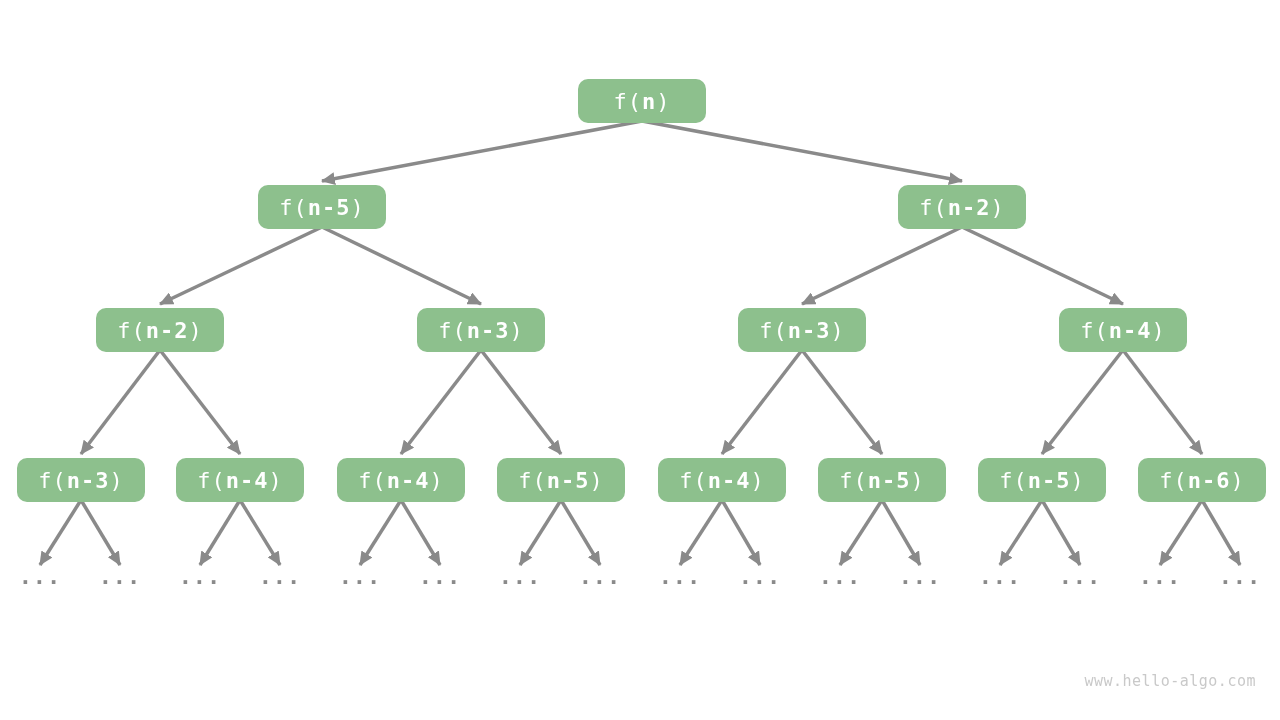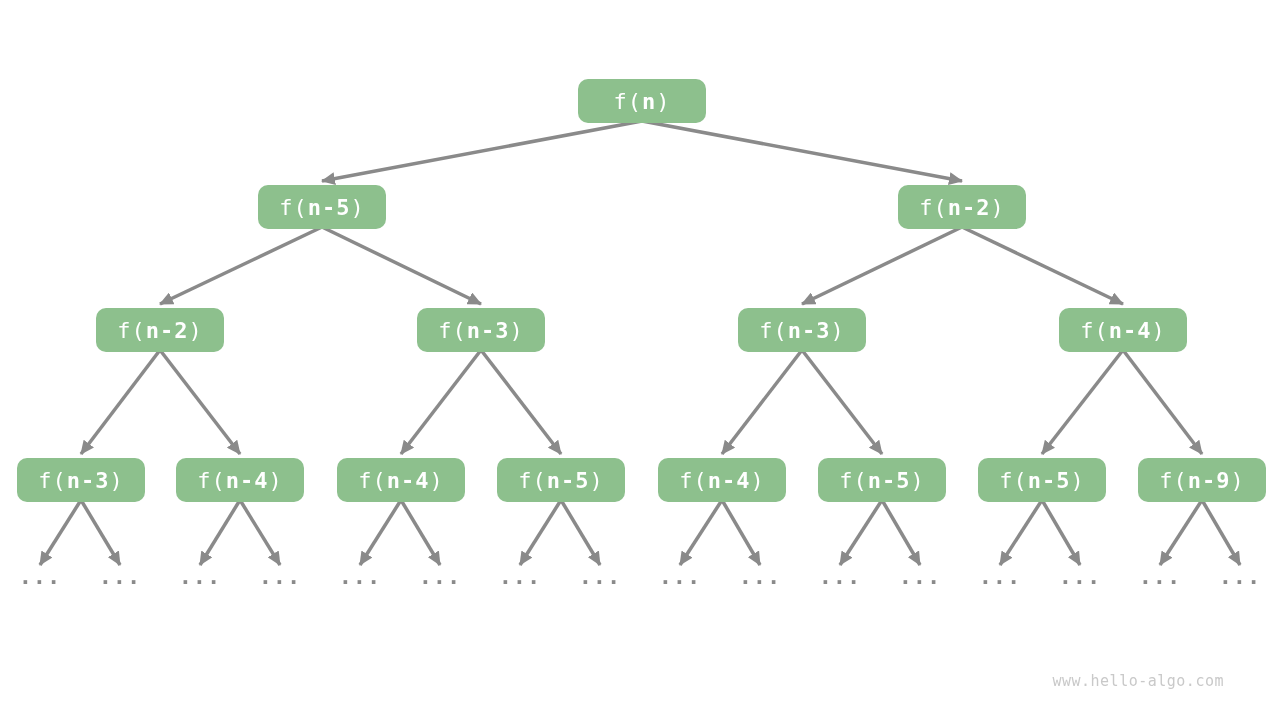--- a/index.html
+++ b/index.html
@@ -44,21 +44,21 @@
     transform:translateX(-50%);
     color:var(--dots);
     font-size:22px;
     font-weight:700;
     letter-spacing:1px;
     line-height:1;
     user-select:none;
   }
   .watermark{
     position:absolute;
-    top:672px;right:56px;
+    top:672px;right:24px;
     color:var(--watermark);
     font-size:15px;
     letter-spacing:0.5px;
   }
 </style>
 </head>
 <body>
 
 <div class="stage">
 
@@ -172,21 +172,21 @@
       <span class="arg">n-5</span>
       <span class="post">)</span>
     </div>
   <div class="node" style="left:978px;top:458px">
       <span class="pre">f(</span>
       <span class="arg">n-5</span>
       <span class="post">)</span>
     </div>
   <div class="node" style="left:1138px;top:458px">
       <span class="pre">f(</span>
-      <span class="arg">n-9</span>
+      <span class="arg">n-6</span>
       <span class="post">)</span>
     </div>
 
   <div class="dots" style="left:40px">...</div>
   <div class="dots" style="left:120px">...</div>
   <div class="dots" style="left:200px">...</div>
   <div class="dots" style="left:280px">...</div>
   <div class="dots" style="left:360px">...</div>
   <div class="dots" style="left:440px">...</div>
   <div class="dots" style="left:520px">...</div>

